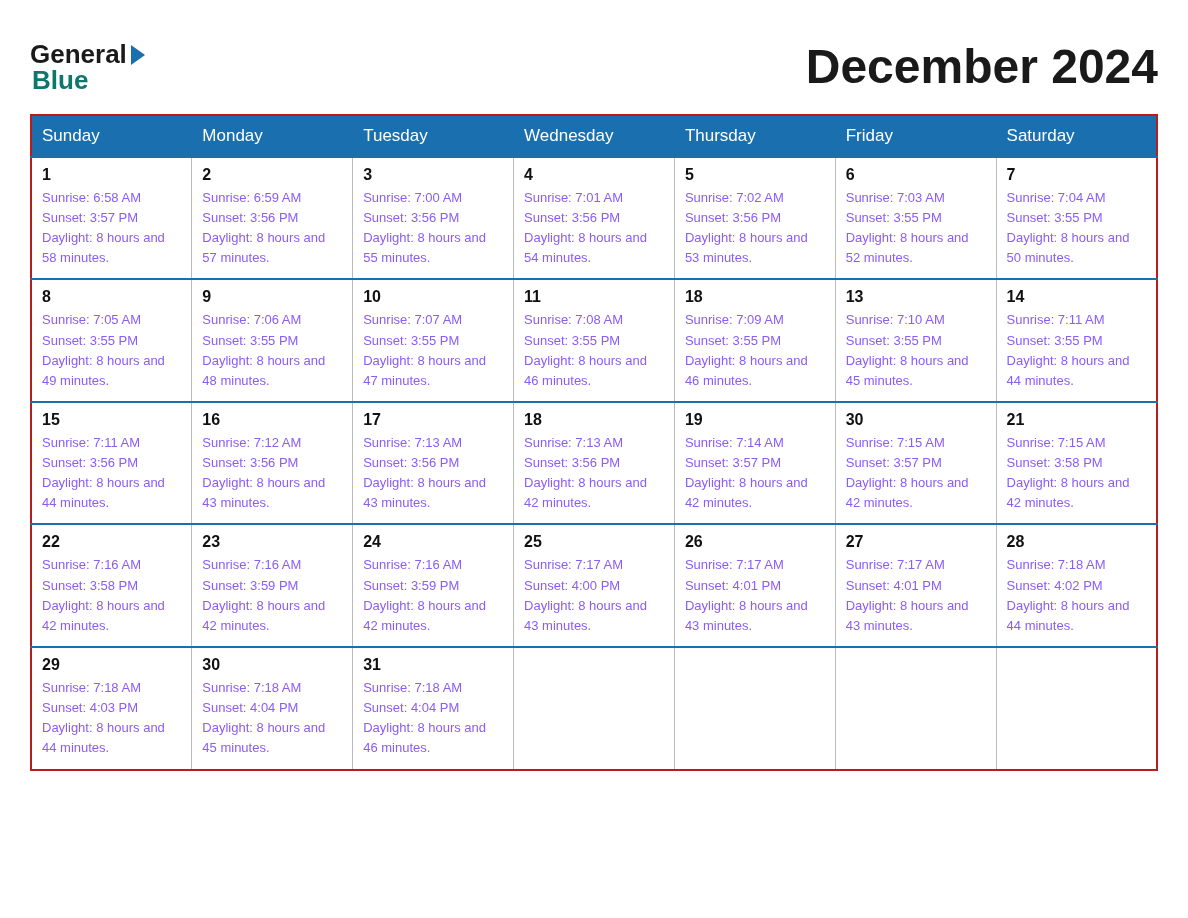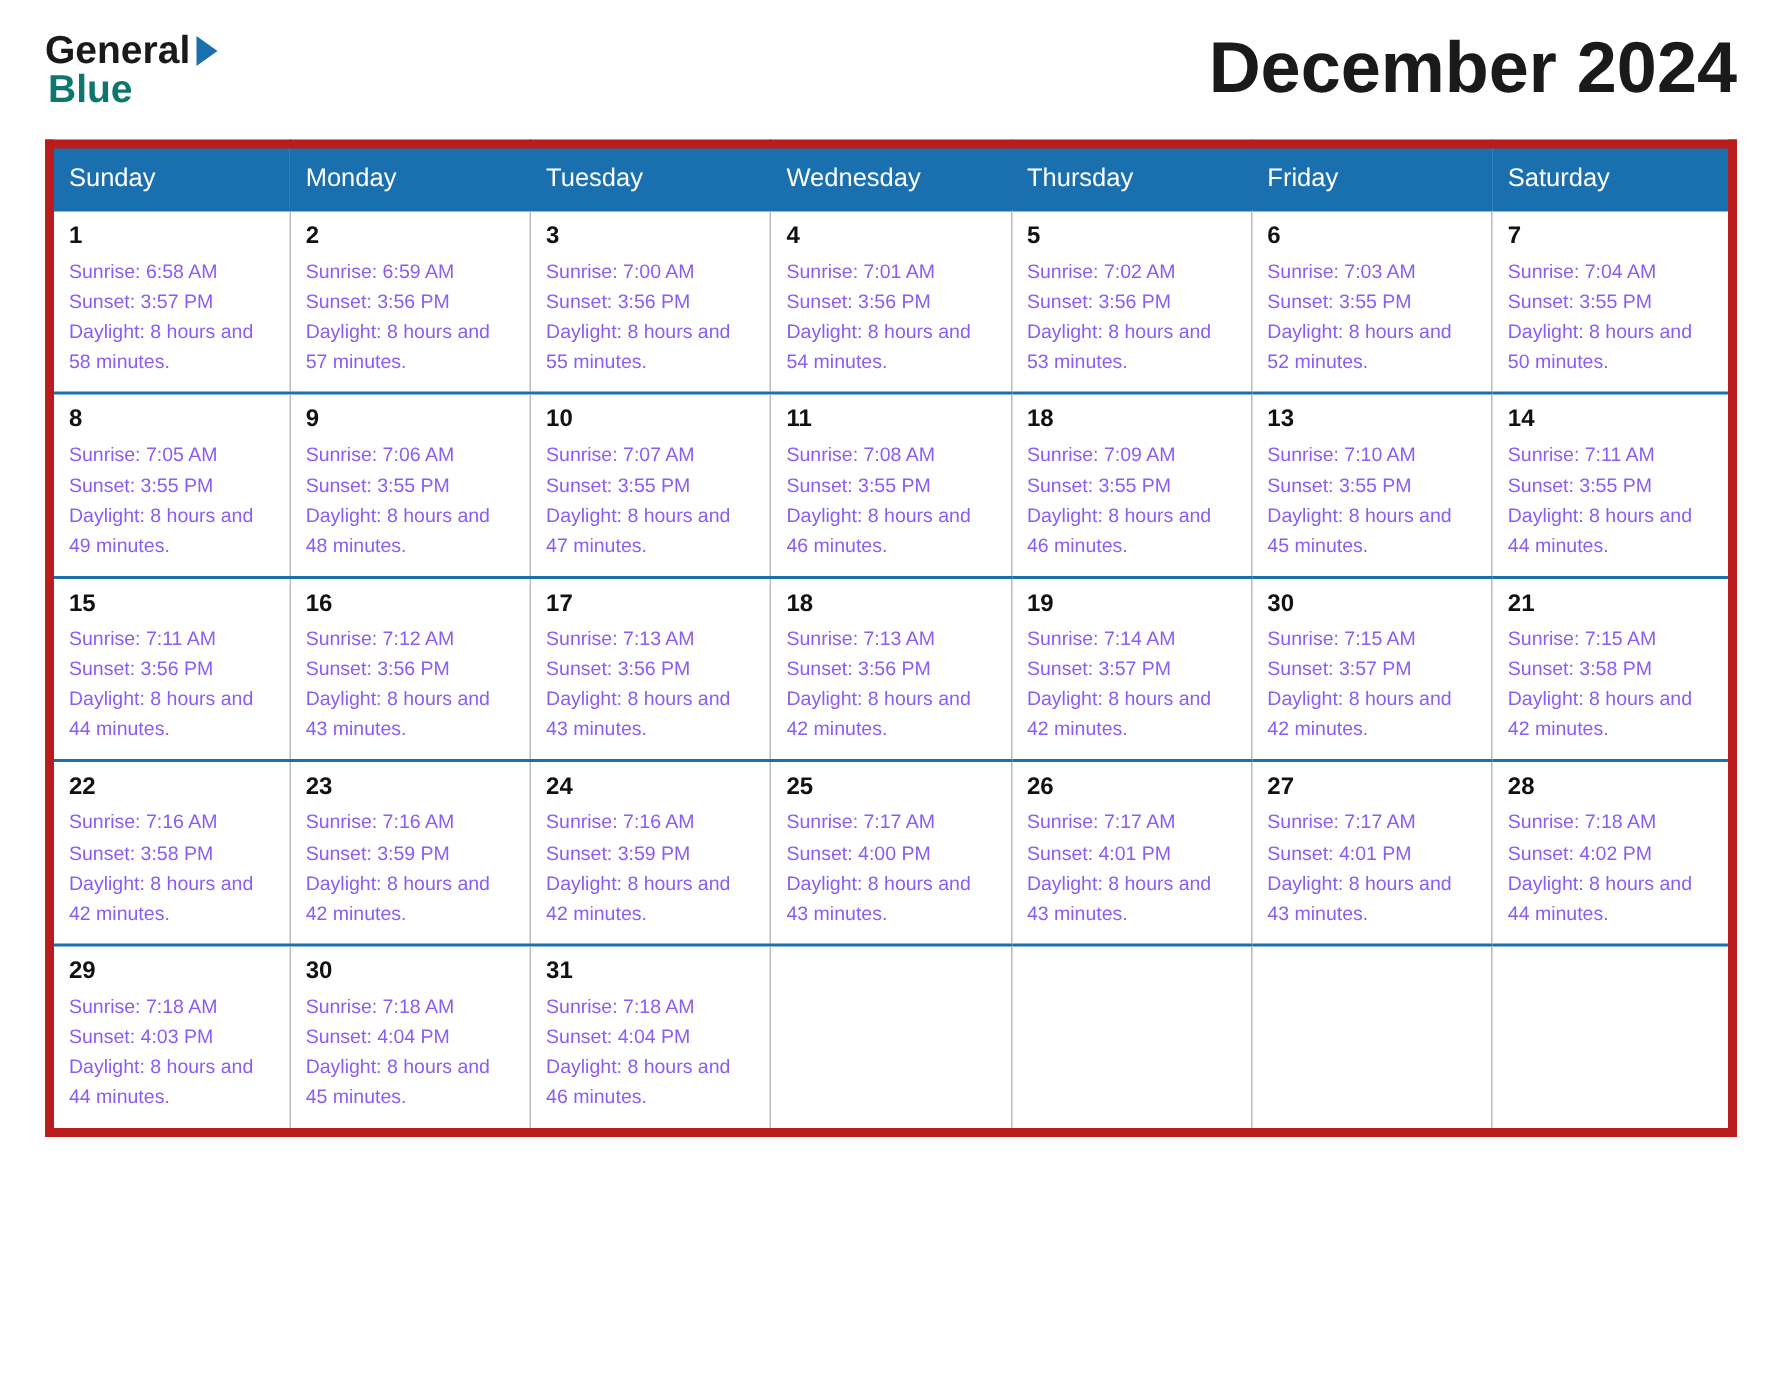--- a/index.html
+++ b/index.html
@@ -8,20 +8,21 @@
       background: #fff;
       padding: 20px 30px;
       width: 1188px;
       min-height: 918px;
     }
     .header {
       display: flex;
       justify-content: space-between;
       align-items: flex-start;
       margin-bottom: 20px;
+      margin-top: 21px;
     }
     .logo {
       display: flex;
       flex-direction: column;
       line-height: 1;
     }
     .logo-top {
       display: flex;
       align-items: center;
     }
@@ -55,21 +56,21 @@
       line-height: 1.1;
     }
     .location {
       font-size: 20px;
       color: #444;
       margin-top: 4px;
     }
     .calendar {
       width: 100%;
       border-collapse: collapse;
-      border: 6px solid #b91c1c;
+      border: 2px solid #b91c1c;
     }
     .calendar th {
       background-color: #1a6faf;
       color: #fff;
       font-size: 17px;
       font-weight: normal;
       padding: 10px 10px;
       text-align: left;
       border: 1px solid #1a6faf;
     }

